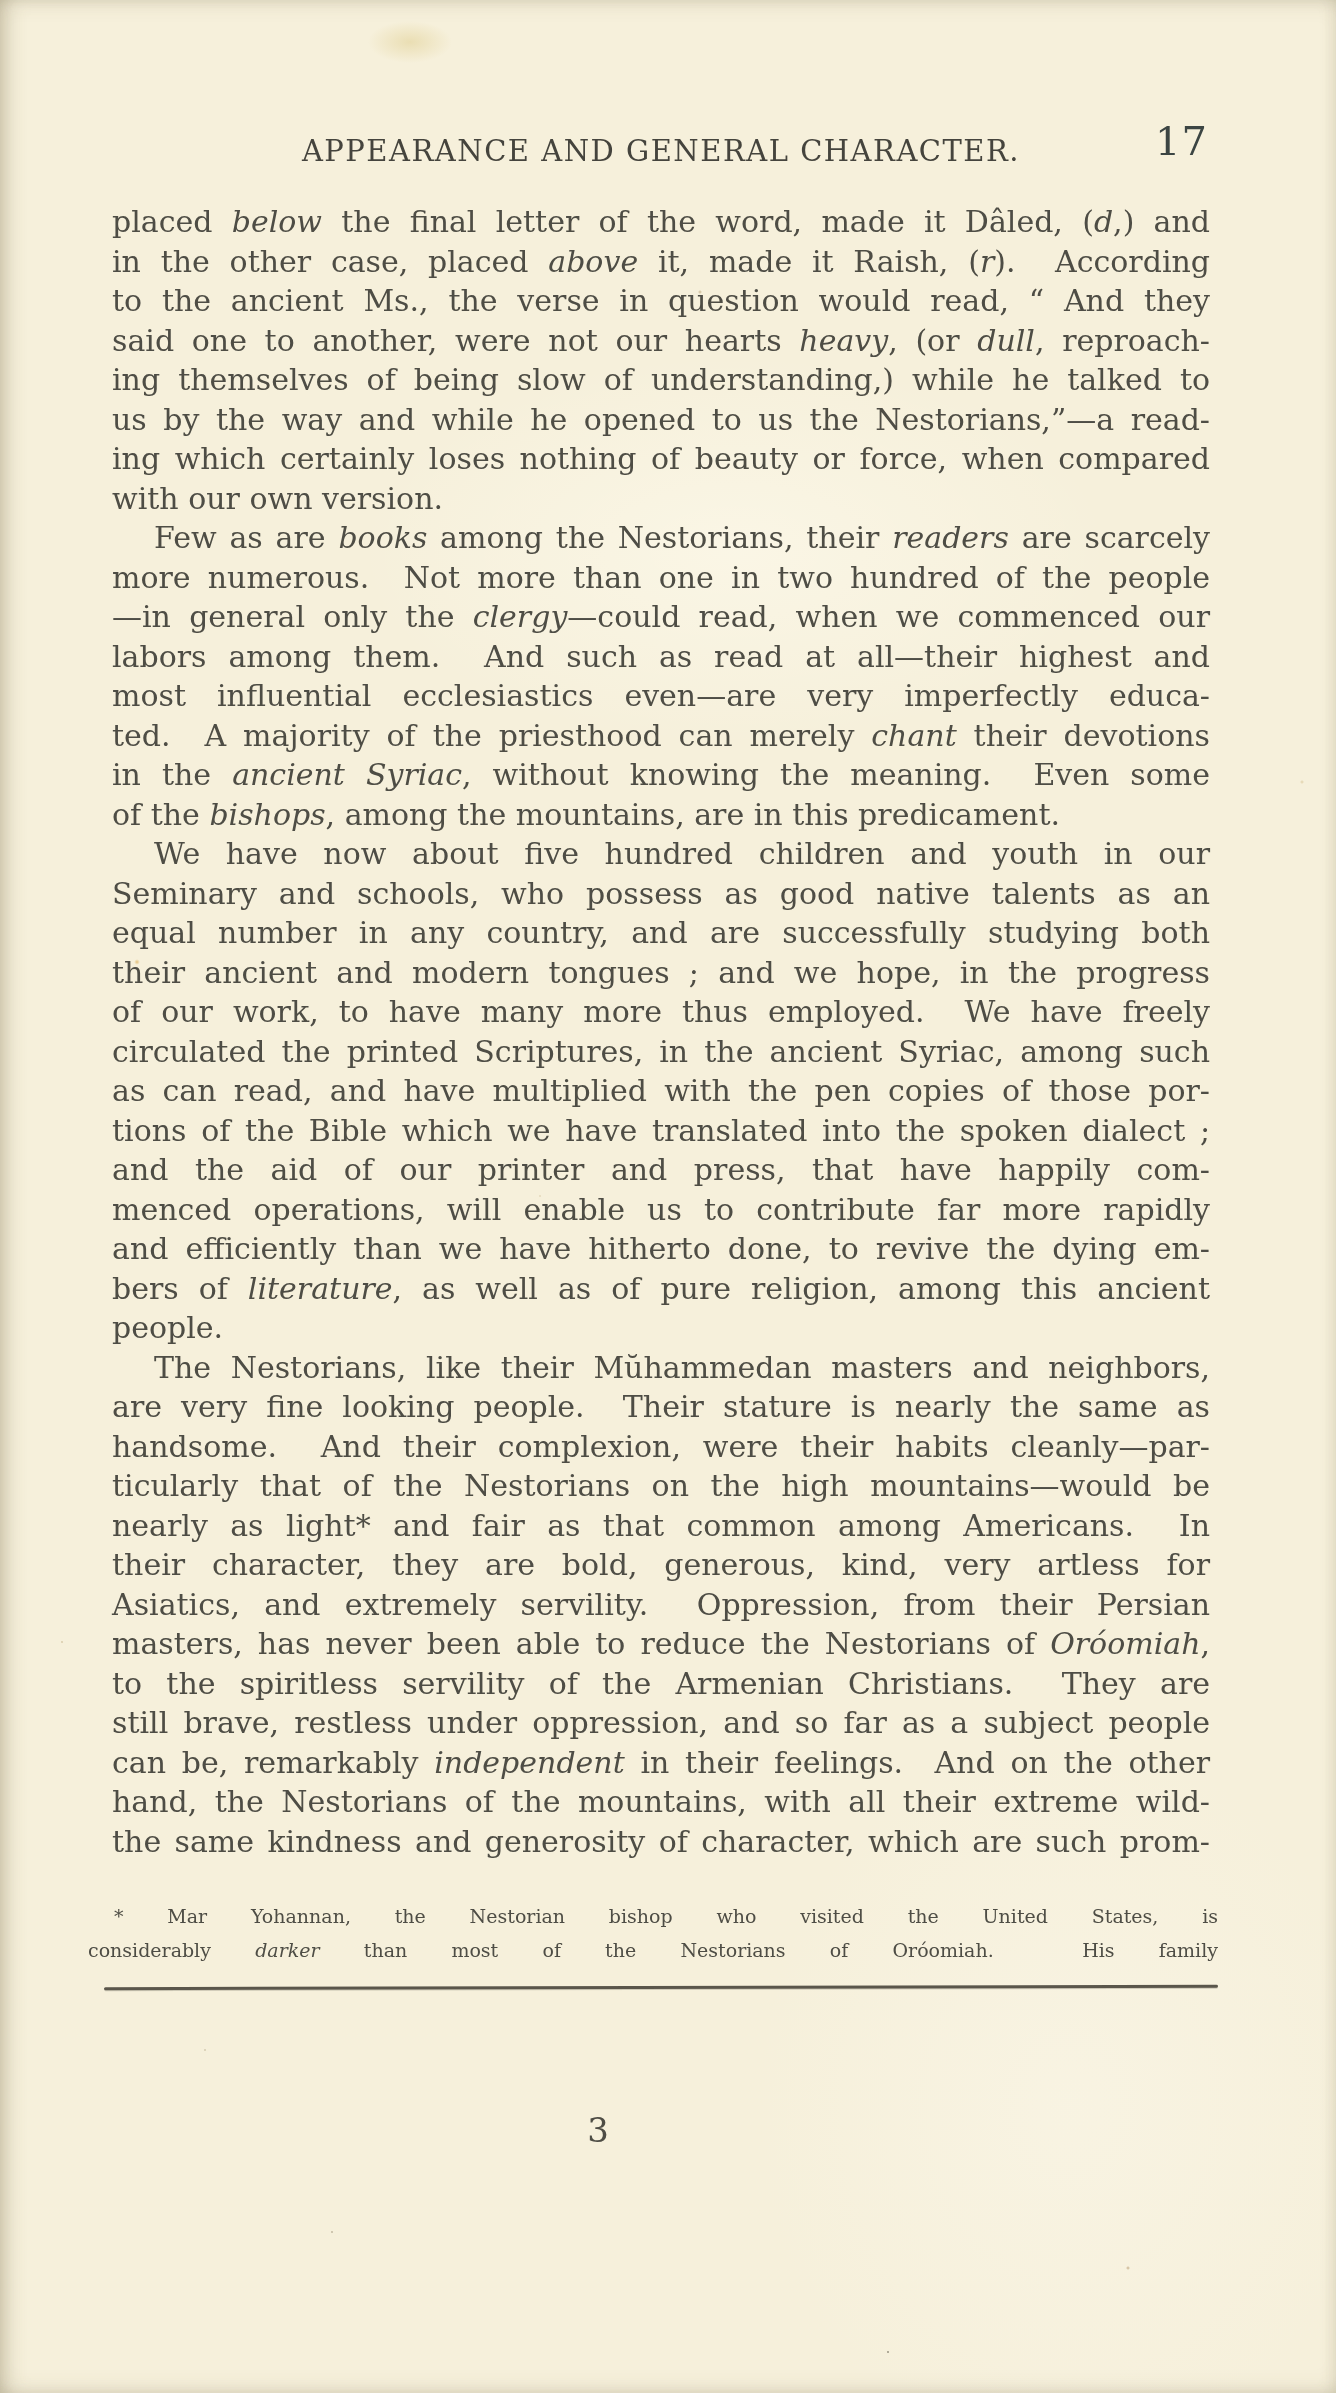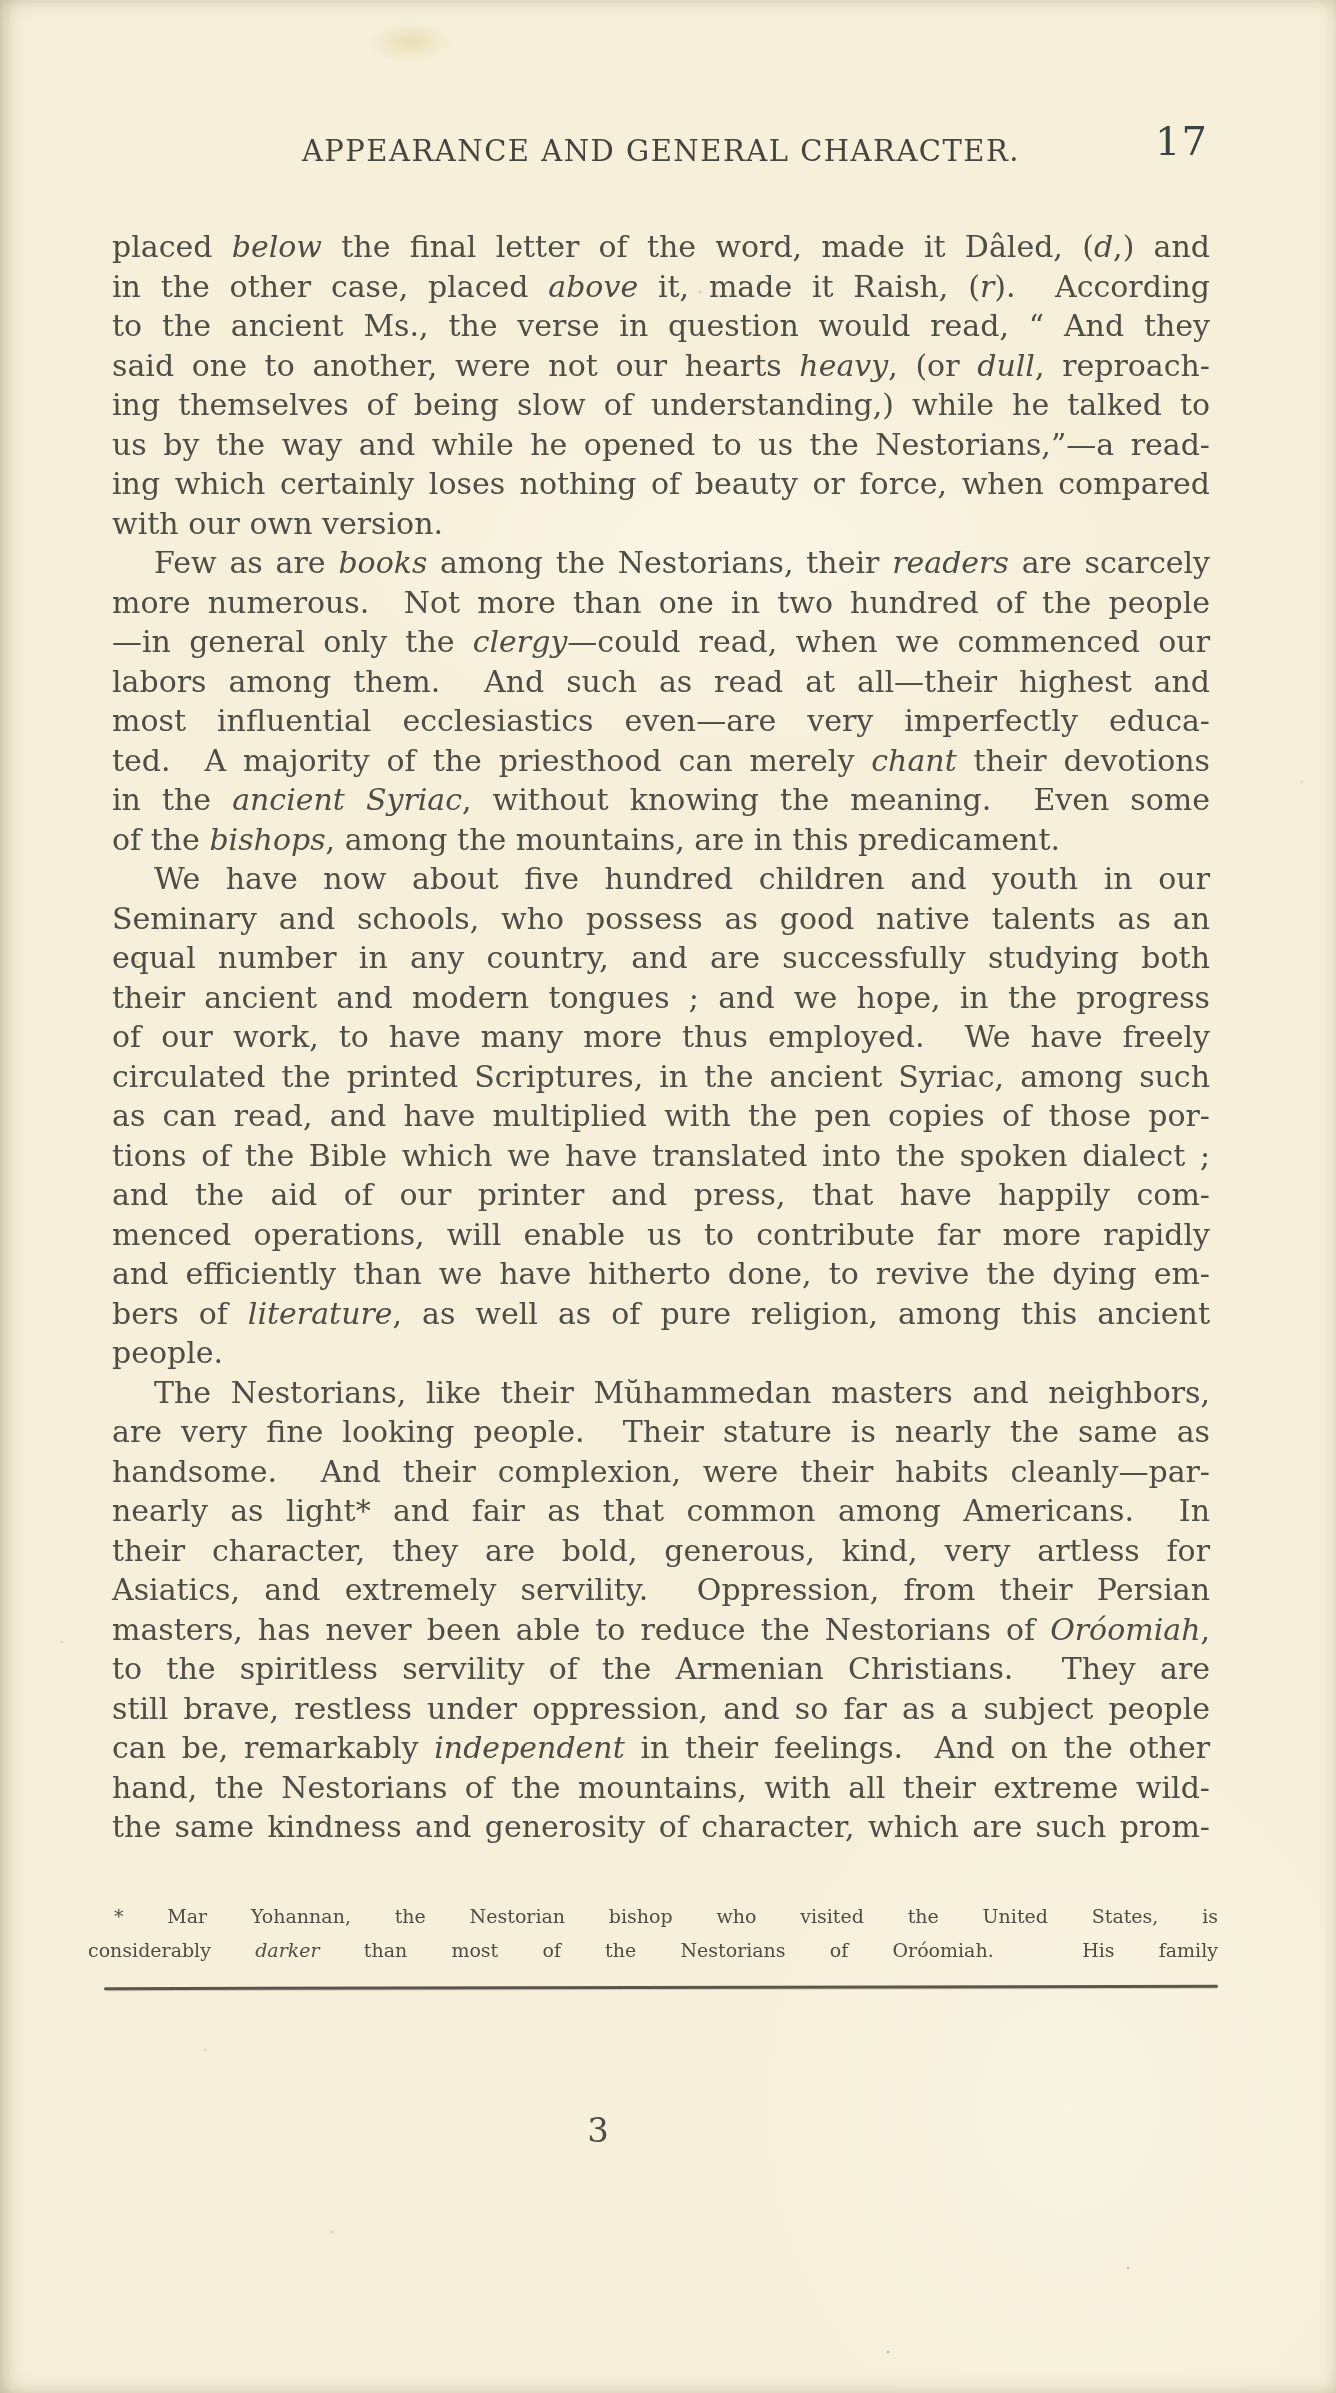--- a/index.html
+++ b/index.html
@@ -37,21 +37,21 @@
     text-align:center;
     font-size:29px;letter-spacing:1.5px;
     color:var(--header_ink,#45443d);
   }
   .page-num{
     position:absolute;right:2px;top:-16px;
     font-size:40px;letter-spacing:1px;
     color:var(--number_ink,#3c4543);
   }
   .body-text{
-    position:absolute;left:112px;top:227px;width:1098px;
+    position:absolute;left:112px;top:202px;width:1098px;
     font-size:30px;line-height:39.5px;
     color:var(--ink,#4e4d45);
   }
   .tline{
     white-space:pre-wrap;
     text-align:justify;text-align-last:justify;
     height:39.5px;overflow:visible;
   }
   .tline.flush{text-align-last:left;}
   .tline.indent{text-indent:42px;}
@@ -111,20 +111,21 @@
     <div class="tline"><span>as can read, and have multiplied with the pen copies of those por-</span></div>
     <div class="tline"><span>tions of the Bible which we have translated into the spoken dialect ;</span></div>
     <div class="tline"><span>and the aid of our printer and press, that have happily com-</span></div>
     <div class="tline"><span>menced operations, will enable us to contribute far more rapidly</span></div>
     <div class="tline"><span>and efficiently than we have hitherto done, to revive the dying em-</span></div>
     <div class="tline"><span>bers of </span><i>literature</i><span>, as well as of pure religion, among this ancient</span></div>
     <div class="tline flush"><span>people.</span></div>
     <div class="tline indent"><span>The Nestorians, like their Mŭhammedan masters and neighbors,</span></div>
     <div class="tline"><span>are very fine looking people.  Their stature is nearly the same as</span></div>
     <div class="tline"><span>handsome.  And their complexion, were their habits cleanly—par-</span></div>
+    <div class="tline"><span>ticularly that of the Nestorians on the high mountains—would be</span></div>
     <div class="tline"><span>nearly as light* and fair as that common among Americans.  In</span></div>
     <div class="tline"><span>their character, they are bold, generous, kind, very artless for</span></div>
     <div class="tline"><span>Asiatics, and extremely servility.  Oppression, from their Persian</span></div>
     <div class="tline"><span>masters, has never been able to reduce the Nestorians of </span><i>Oróomiah</i><span>,</span></div>
     <div class="tline"><span>to the spiritless servility of the Armenian Christians.  They are</span></div>
     <div class="tline"><span>still brave, restless under oppression, and so far as a subject people</span></div>
     <div class="tline"><span>can be, remarkably </span><i>independent</i><span> in their feelings.  And on the other</span></div>
     <div class="tline"><span>hand, the Nestorians of the mountains, with all their extreme wild-</span></div>
     <div class="tline"><span>the same kindness and generosity of character, which are such prom-</span></div>
   </div>

